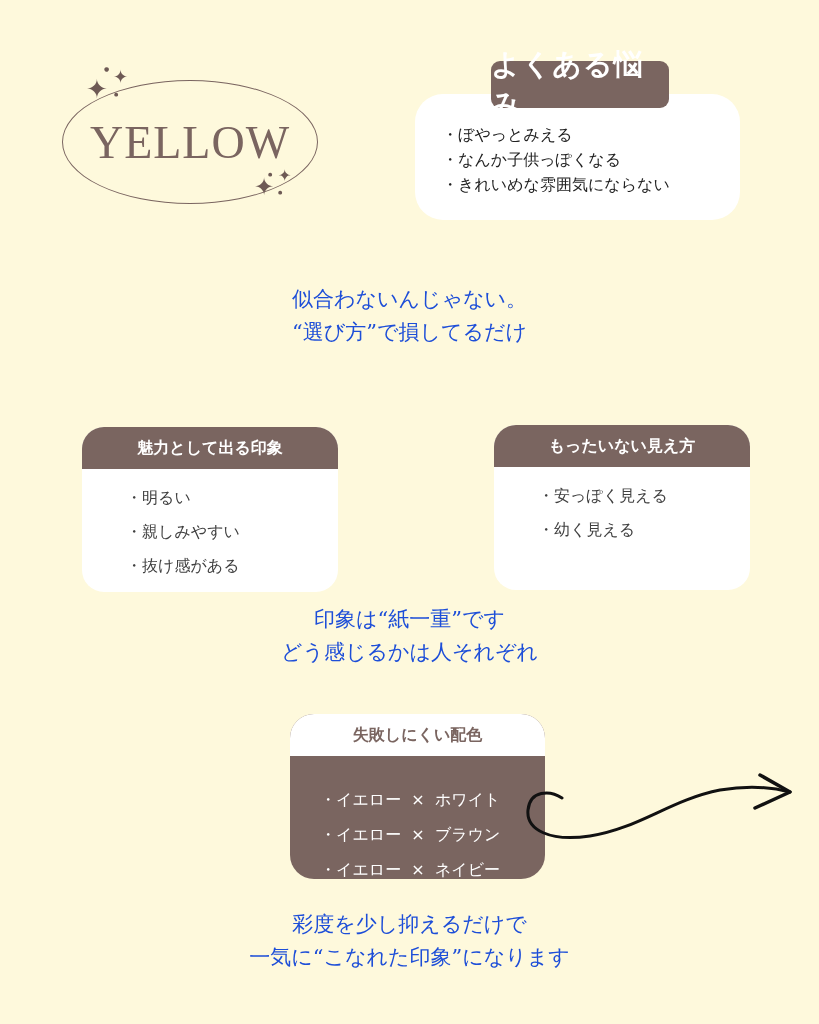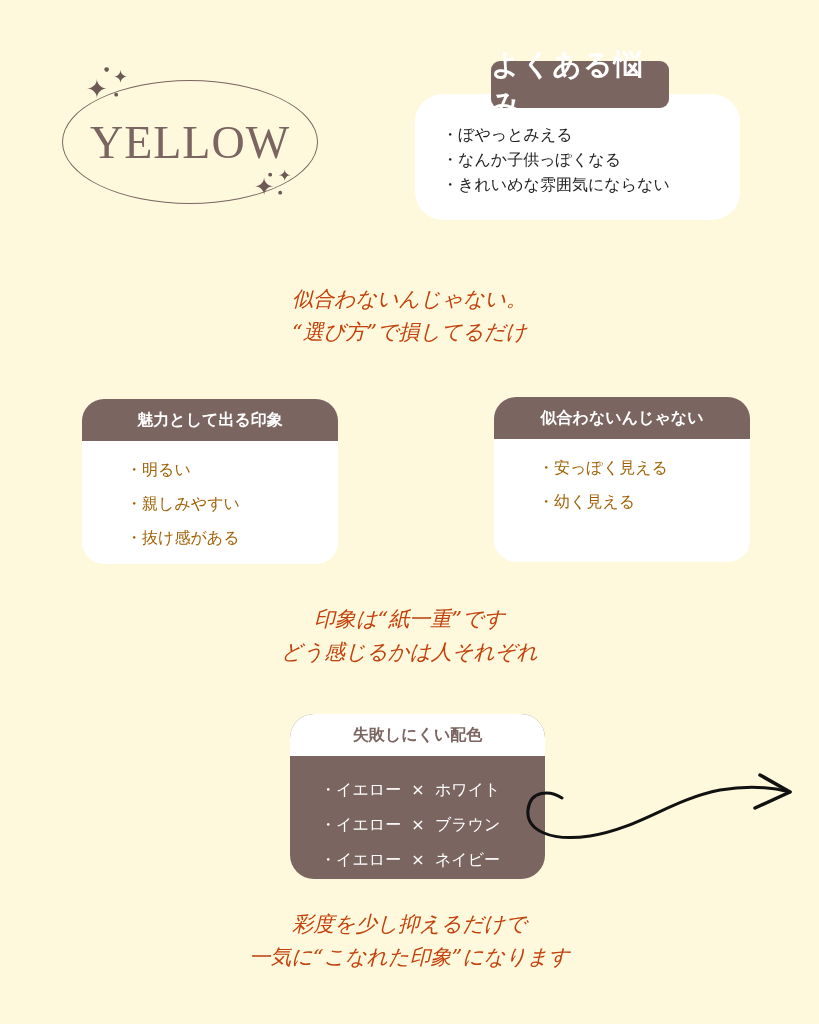--- a/index.html
+++ b/index.html
@@ -41,51 +41,51 @@
       letter-spacing: 1px;
     }
     .worry-list {
       left: 438px; top: 118px; margin: 4px; padding: 0; list-style: none;
       font-family: "DejaVu Sans", sans-serif; font-size: 16px; color: #222;
     }
     .worry-list li { height: 25px; line-height: 25px; }
 
     .center-text {
       left: 0; width: 819px; text-align: center;
-      font-size: 21px; line-height: 33px; color: #c2410c; font-style: italic;
+      font-size: 21px; line-height: 33px; color: #1d4ed8;
     }
 
     
     .card {
       width: 256px; height: 165px; background: #ffffff;
-      border-radius: 22px; overflow: hidden;
+      border-radius: 22px; overflow: hidden; margin-top: 28px;
     }
     .card-head {
       height: 42px; background: #7a6560; color: #ffffff;
       font-size: 16px; font-weight: bold;
       display: flex; align-items: center; justify-content: center;
     }
     .card-list {
       margin: 0; padding: 12px 0 0 44px; list-style: none;
-      font-family: "DejaVu Sans", sans-serif; font-size: 16px; color: #a16207;
+      font-family: "DejaVu Sans", sans-serif; font-size: 16px; color: #404040;
     }
     .card-list li { height: 34px; line-height: 34px; }
 
     
     .combo-card {
       left: 290px; top: 714px; width: 255px; height: 165px;
       border-radius: 24px; overflow: hidden; background: #7a6560;
     }
     .combo-head {
       height: 42px; background: #ffffff; color: #7a6560;
       font-size: 16px; font-weight: bold;
       display: flex; align-items: center; justify-content: center;
     }
     .combo-list {
-      margin: 0; padding: 16px 0 0 30px; list-style: none;
+      margin: 0; padding: 26px 0 0 30px; list-style: none;
       font-family: "DejaVu Sans", sans-serif; font-size: 16px; color: #ffffff;
     }
     .combo-list li { height: 35px; line-height: 35px; white-space: pre; }
 
     .arrow { left: 520px; top: 760px; }
   </style>
 </head>
 <body>
 
 <div class="abs logo-ellipse"></div>
@@ -115,21 +115,21 @@
 <div class="abs card" style="left:82px;top:399px;">
   <div class="card-head">魅力として出る印象</div>
   <ul class="card-list">
     <li>・明るい</li>
     <li>・親しみやすい</li>
     <li>・抜け感がある</li>
   </ul>
 </div>
 
 <div class="abs card" style="left:494px;top:397px;">
-  <div class="card-head">似合わないんじゃない</div>
+  <div class="card-head">もったいない見え方</div>
   <ul class="card-list">
     <li>・安っぽく見える</li>
     <li>・幼く見える</li>
   </ul>
 </div>
 
 <div class="abs center-text" style="top:603px;">
   <div>印象は“紙一重”です</div>
   <div>どう感じるかは人それぞれ</div>
 </div>

